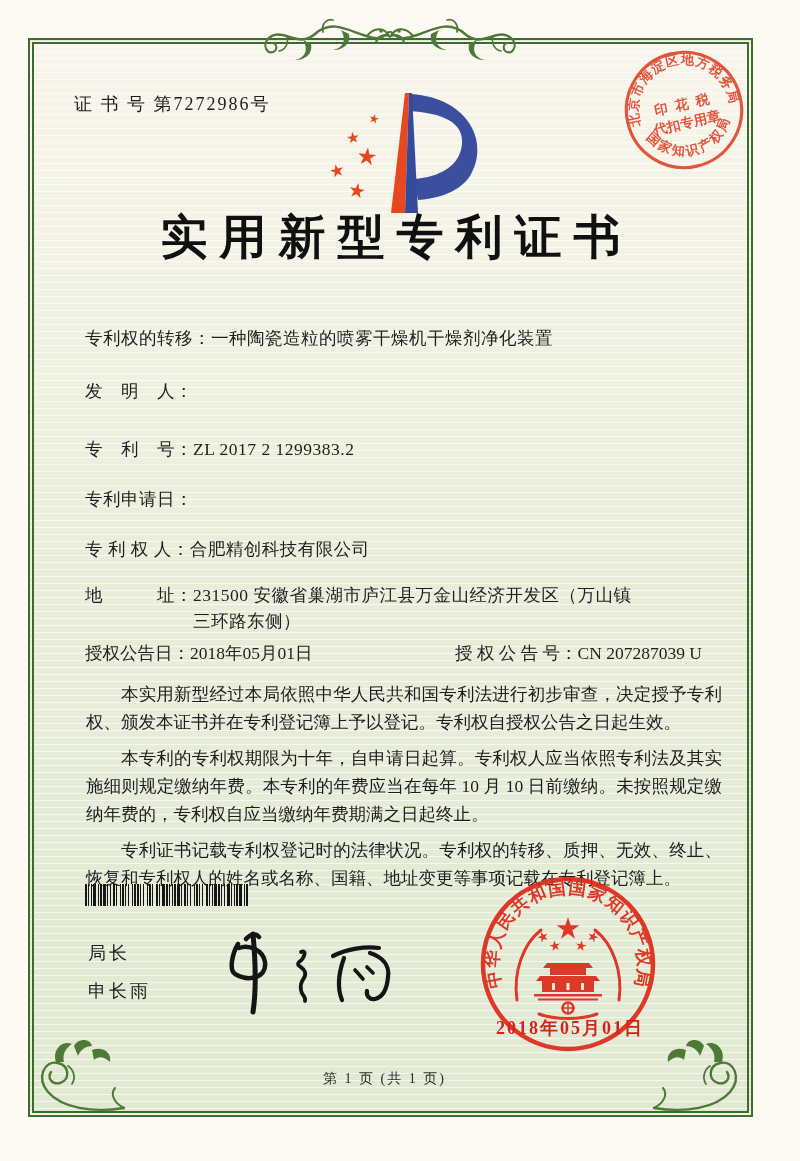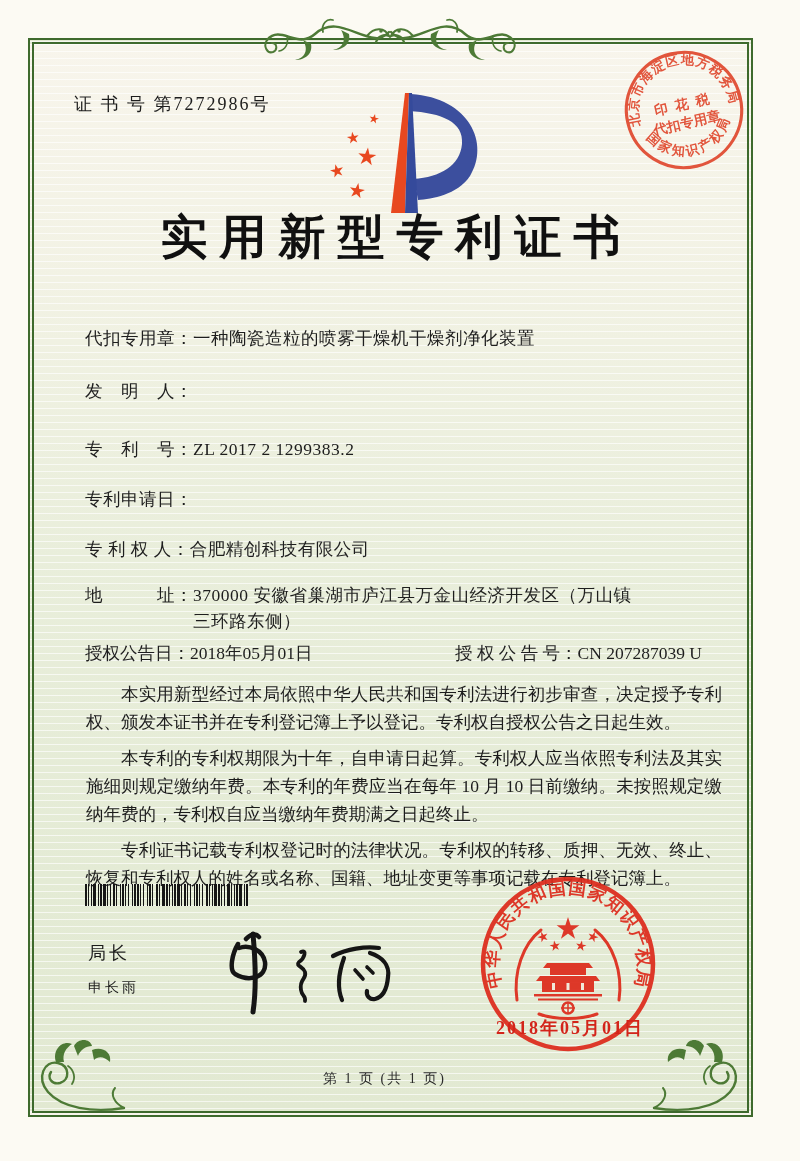--- a/index.html
+++ b/index.html
@@ -27,21 +27,21 @@
   }
   .field-row{left:85px;width:640px;display:flex;font-size:17.5px;line-height:26px;color:#1e1e1e;}
   .field-label{white-space:pre;letter-spacing:.5px;flex:0 0 auto;}
   .field-value{flex:1 1 auto;white-space:pre-line;letter-spacing:.5px;}
   .grant-row{left:85px;width:640px;font-size:17.5px;line-height:26px;color:#1e1e1e;}
   .grant-right{position:absolute;left:370px;top:0;white-space:pre;}
   .paras{left:78px;top:672px;width:652px;font-size:17.5px;line-height:28px;text-align:justify;color:#1c1c1c;}
   .paras p{margin:8px;text-indent:2em;}
   .barcode{left:85px;top:884px;width:212px;height:22px;font-size:0;overflow:hidden;white-space:nowrap;}
   .director-label{left:88px;top:941px;font-size:18px;letter-spacing:3px;color:#1c1c1c;}
-  .director-name{left:88px;top:979px;font-size:14px;letter-spacing:3px;color:#1c1c1c;}
+  .director-name{left:88px;top:979px;font-size:18px;letter-spacing:3px;color:#1c1c1c;}
   .signature{left:205px;top:912px;width:215px;height:110px;}
   .office-seal{left:477px;top:872px;width:182px;height:182px;opacity:.93;}
   .seal-date{left:496px;top:1016px;font-size:18px;letter-spacing:2px;color:#d3241a;font-weight:700;z-index:5;}
   .footer{left:28px;top:1070px;width:713px;text-align:center;font-size:14px;letter-spacing:2px;color:#2a2a2a;}
   .ornament{color:#4d7a36;}
   svg text{font-family:"Liberation Serif","DejaVu Serif",serif;}
 </style>
 </head>
 <body>
 
@@ -102,40 +102,40 @@
     <path transform="translate(35,52) scale(6.2) rotate(-8)" d="M0,-1 L0.588,0.809 L-0.951,-0.309 L0.951,-0.309 L-0.588,0.809 Z"></path>
     <path transform="translate(49,71) scale(9.5) rotate(6)" d="M0,-1 L0.588,0.809 L-0.951,-0.309 L0.951,-0.309 L-0.588,0.809 Z"></path>
     <path transform="translate(19,85) scale(7) rotate(-14)" d="M0,-1 L0.588,0.809 L-0.951,-0.309 L0.951,-0.309 L-0.588,0.809 Z"></path>
     <path transform="translate(39,105) scale(8) rotate(10)" d="M0,-1 L0.588,0.809 L-0.951,-0.309 L0.951,-0.309 L-0.588,0.809 Z"></path>
   </g>
 </svg>
 
 <div class="abs title">实用新型专利证书</div>
 
 <div class="abs field-row" style="top:325px;">
-  <span class="field-label">代扣专用章：</span>
+  <span class="field-label">专利权的转移：</span>
   <span class="field-value">一种陶瓷造粒的喷雾干燥机干燥剂净化装置</span>
 </div>
 <div class="abs field-row" style="top:378px;">
   <span class="field-label">发　明　人：</span>
 </div>
 <div class="abs field-row" style="top:436px;">
   <span class="field-label">专　利　号：</span>
   <span class="field-value">ZL 2017 2 1299383.2</span>
 </div>
 <div class="abs field-row" style="top:486px;">
   <span class="field-label">专利申请日：</span>
 </div>
 <div class="abs field-row" style="top:536px;">
   <span class="field-label">专 利 权 人：</span>
   <span class="field-value">合肥精创科技有限公司</span>
 </div>
 <div class="abs field-row" style="top:582px;">
   <span class="field-label">地　　　址：</span>
-  <span class="field-value">370000 安徽省巢湖市庐江县万金山经济开发区（万山镇
+  <span class="field-value">231500 安徽省巢湖市庐江县万金山经济开发区（万山镇
 三环路东侧）</span>
 </div>
 <div class="abs grant-row" style="top:640px;">
   <span><span>授权公告日：</span><span>2018年05月01日</span></span>
   <span class="grant-right"><span>授 权 公 告 号：</span><span>CN 207287039 U</span></span>
 </div>
 
 <div class="abs paras">
   <p>本实用新型经过本局依照中华人民共和国专利法进行初步审查，决定授予专利权、颁发本证书并在专利登记簿上予以登记。专利权自授权公告之日起生效。</p>
   <p>本专利的专利权期限为十年，自申请日起算。专利权人应当依照专利法及其实施细则规定缴纳年费。本专利的年费应当在每年 10 月 10 日前缴纳。未按照规定缴纳年费的，专利权自应当缴纳年费期满之日起终止。</p>

